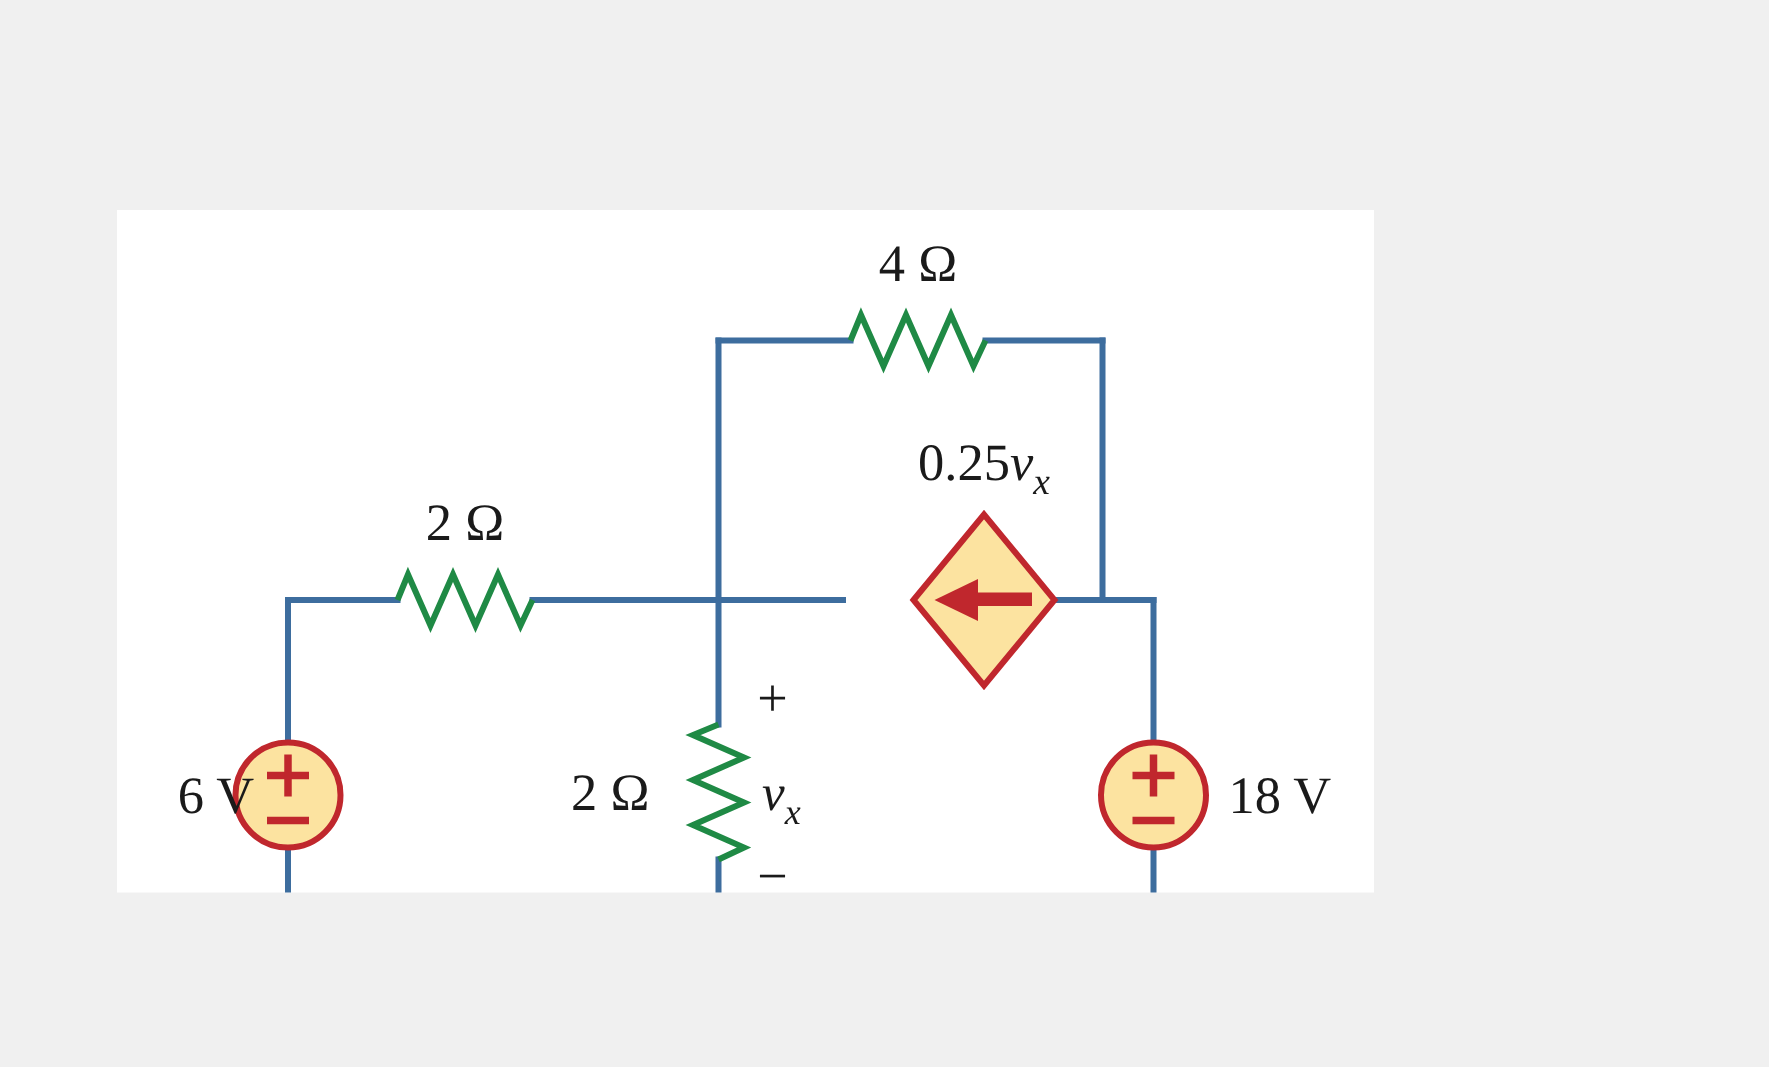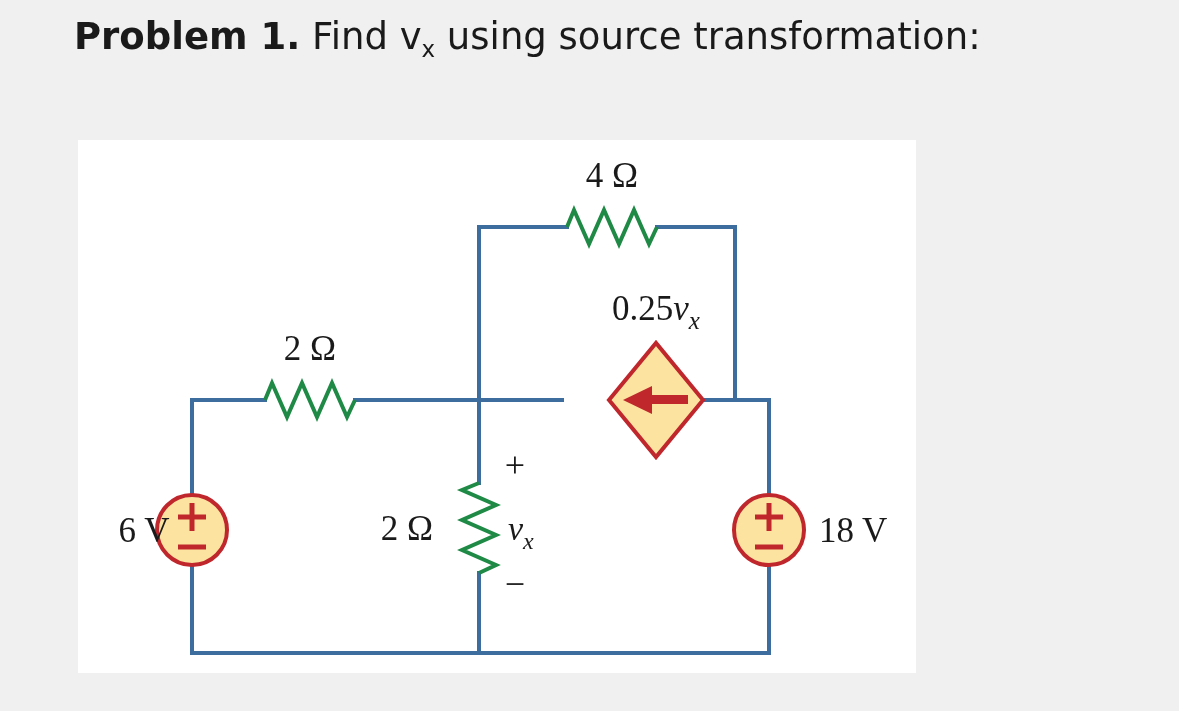--- a/index.html
+++ b/index.html
@@ -43,21 +43,21 @@
     vertical-align: -0.33em;
     letter-spacing: 0;
   }
 
   
   .canvas {
     position: absolute;
     left: 78px;
     top: 140px;
     width: 838px;
-    height: 533px;
+    height: 455px;
     background: #ffffff;
     overflow: hidden;
   }
   .canvas svg {
     position: absolute;
     left: 0;
     top: 0;
     display: block;
   }
 
@@ -65,23 +65,20 @@
   .fig-serif {
     font-family: "Liberation Serif", "DejaVu Serif", serif;
     fill: #1a1a1a;
   }
 </style>
 </head>
 <body>
 
 <div id="root">
 
-  <div class="title">
-    <span class="bold">Problem 1.</span><span class="reg"> Find v</span><span class="reg sub">x</span><span class="reg"> using source transformation:</span>
-  </div>
 
   <div class="canvas">
     <svg width="838" height="533" viewBox="0 0 838 533" xmlns="http://www.w3.org/2000/svg">
 
       <g stroke="#3d6d9e" stroke-width="4" fill="none" stroke-linecap="square">
 
         <path d="M 401,87 L 401,260"></path>
         <path d="M 401,87 L 489,87"></path>
         <path d="M 579,87 L 657,87"></path>
         <path d="M 657,87 L 657,260"></path>

